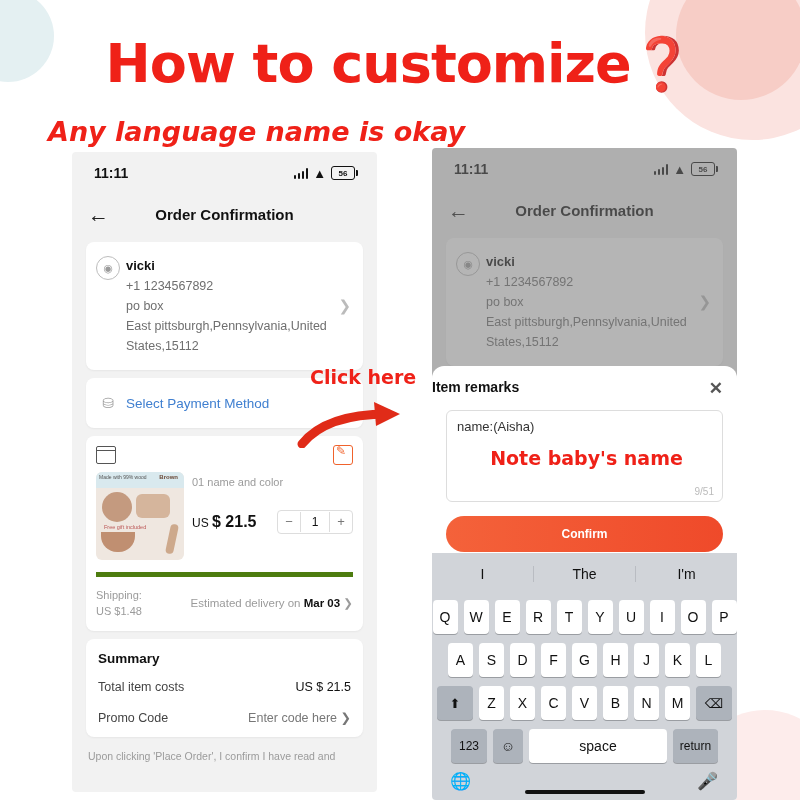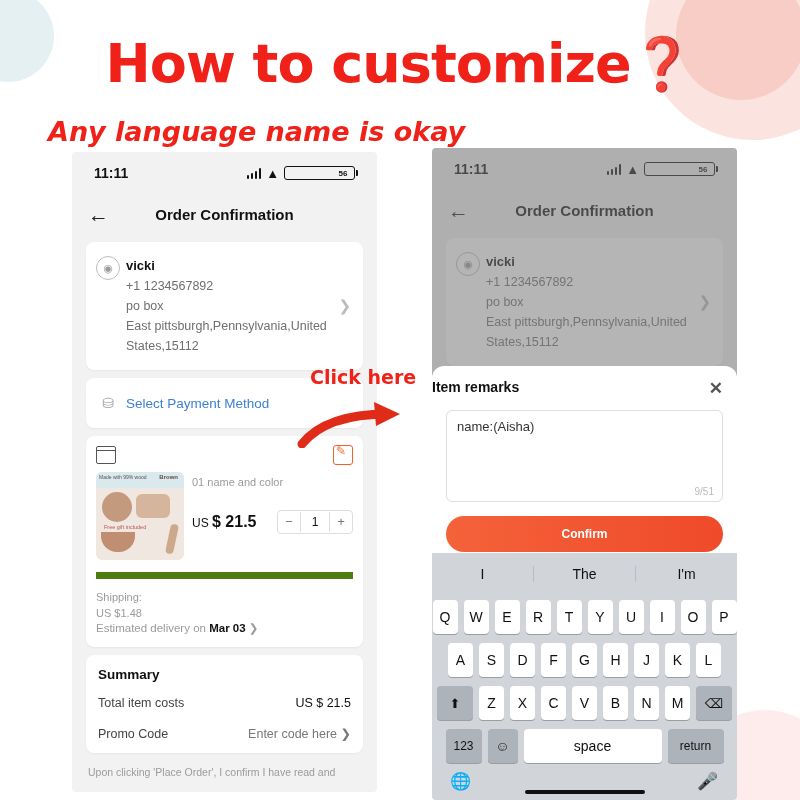--- a/index.html
+++ b/index.html
@@ -32,21 +32,21 @@
   #phone-left{left:72px;top:152px;width:305px;height:640px;background:#f2f2f2;}
   #phone-right{left:432px;top:148px;width:305px;height:652px;background:#f2f2f2;}
 
   .statusbar{height:42px;display:flex;align-items:center;justify-content:space-between;padding:0 22px;font-size:14px;font-weight:bold;color:#111;}
   .sb-right{display:flex;align-items:center;gap:5px;}
   .bars{display:flex;align-items:flex-end;gap:1.5px;height:11px;}
   .bars i{display:block;width:2.5px;background:#111;border-radius:1px;}
   .bars i:nth-child(1){height:4px;} .bars i:nth-child(2){height:6px;}
   .bars i:nth-child(3){height:8px;} .bars i:nth-child(4){height:11px;}
   .wifi{font-size:13px;line-height:1;}
-  .batt{border:1.4px solid #111;border-radius:3px;width:22px;height:12px;position:relative;display:flex;align-items:center;justify-content:center;padding-left:47px;}
+  .batt{border:1.4px solid #111;border-radius:3px;width:22px;height:12px;position:relative;display:flex;align-items:center;justify-content:center;}
   .batt:after{content:"";position:absolute;right:-3.5px;top:3px;width:2px;height:6px;background:#111;border-radius:0 1px 1px 0;}
   .batt span{font-size:8px;font-weight:bold;color:#111;}
 
   .navbar{height:40px;display:flex;align-items:center;position:relative;}
   .navbar .back{position:absolute;left:16px;font-size:21px;color:#222;line-height:1;}
   .navbar .nav-title{width:100%;text-align:center;font-size:15px;font-weight:bold;color:#111;}
 
   .card{background:#fff;border-radius:8px;margin:8px 14px;box-shadow:0 1px 2px rgba(0,0,0,.05);}
 
   
@@ -83,21 +83,21 @@
   .item-info{flex:1;padding-left:8px;}
   .item-title{font-size:12.5px;color:#111;line-height:16px;max-height:32px;overflow:hidden;}
   .item-variant{font-size:11px;color:#9b9b9b;margin-top:4px;}
   .price-row{display:flex;align-items:center;justify-content:space-between;margin-top:22px;}
   .price{font-size:12px;color:#111;}
   .price b{font-size:16px;}
   .stepper{display:flex;align-items:center;border:1px solid #ddd;border-radius:4px;height:22px;overflow:hidden;}
   .stepper div{width:22px;text-align:center;font-size:13px;color:#777;line-height:20px;}
   .stepper .qty{width:28px;border-left:1px solid #ddd;border-right:1px solid #ddd;color:#111;font-size:12px;}
 
-  .ship-row{display:flex;justify-content:space-between;align-items:flex-start;margin-top:12px;padding-top:10px;border-top:7px solid #4d7c0f;flex-direction:column;}
+  .ship-row{display:flex;justify-content:space-between;align-items:center;margin-top:12px;padding-top:10px;border-top:5px solid #4d7c0f;}
   .ship-l{font-size:12px;color:#111;font-weight:bold;line-height:16px;}
   .ship-l span{display:block;font-weight:normal;color:#9b9b9b;font-size:11px;}
   .ship-r{font-size:11.5px;color:#9b9b9b;}
   .ship-r b{color:#111;}
 
   
   .summary{padding:12px 12px 4px;}
   .sum-title{font-size:13.5px;font-weight:bold;color:#111;margin-bottom:6px;}
   .sum-row{display:flex;justify-content:space-between;align-items:center;padding:8px 0;font-size:12.5px;color:#444;}
   .sum-row .v{color:#111;}
@@ -121,21 +121,21 @@
   
   .kb{position:absolute;left:0;right:0;bottom:0;height:243px;background:#d1d4d9;padding-top:4px;}
   .predict{height:34px;display:flex;align-items:center;}
   .predict div{flex:1;text-align:center;font-size:14px;color:#111;}
   .predict div+div{border-left:1px solid #b9bcc2;}
   .krow{display:flex;justify-content:center;gap:6px;margin-top:9px;}
   .key{width:25px;height:34px;background:#fff;border-radius:4px;display:flex;align-items:center;justify-content:center;font-size:14px;color:#111;box-shadow:0 1px 0 #9a9da2;}
   .key.wide{width:36px;background:#adb3bb;font-size:13px;}
   .key.space{width:138px;}
   .key.num{width:36px;background:#adb3bb;font-size:12px;}
-  .key.ret{width:56px;background:#adb3bb;font-size:12px;}
+  .key.ret{width:45px;background:#adb3bb;font-size:12px;}
   .key.emoji{width:30px;background:#adb3bb;}
   .kbot{display:flex;align-items:center;justify-content:space-between;padding:8px 18px 0;}
   .home-ind{position:absolute;left:50%;transform:translateX(-50%);bottom:6px;width:120px;height:4px;border-radius:2px;background:#111;}
 
   
   .click-here{position:absolute;left:310px;top:366px;font-size:19px;font-weight:bold;color:#ef2118;font-family:"DejaVu Sans", sans-serif;}
   .arrow{position:absolute;left:296px;top:396px;width:112px;height:52px;}
 </style>
 </head>
 <body>
@@ -300,20 +300,21 @@
   <div class="dim"></div>
 
   <div class="sheet">
     <div class="sheet-head">
       <span>Item remarks</span>
       <span class="sheet-close">✕</span>
     </div>
     <div class="remark-box">
       <div class="remark-val">name:(Aisha)</div>
       <div class="counter">9/51</div>
+      <div class="note-overlay">Note baby's name</div>
     </div>
     <div class="confirm">Confirm</div>
 
     <div class="kb">
       <div class="predict">
         <div>I</div>
         <div>The</div>
         <div>I'm</div>
       </div>
       <div class="krow">

